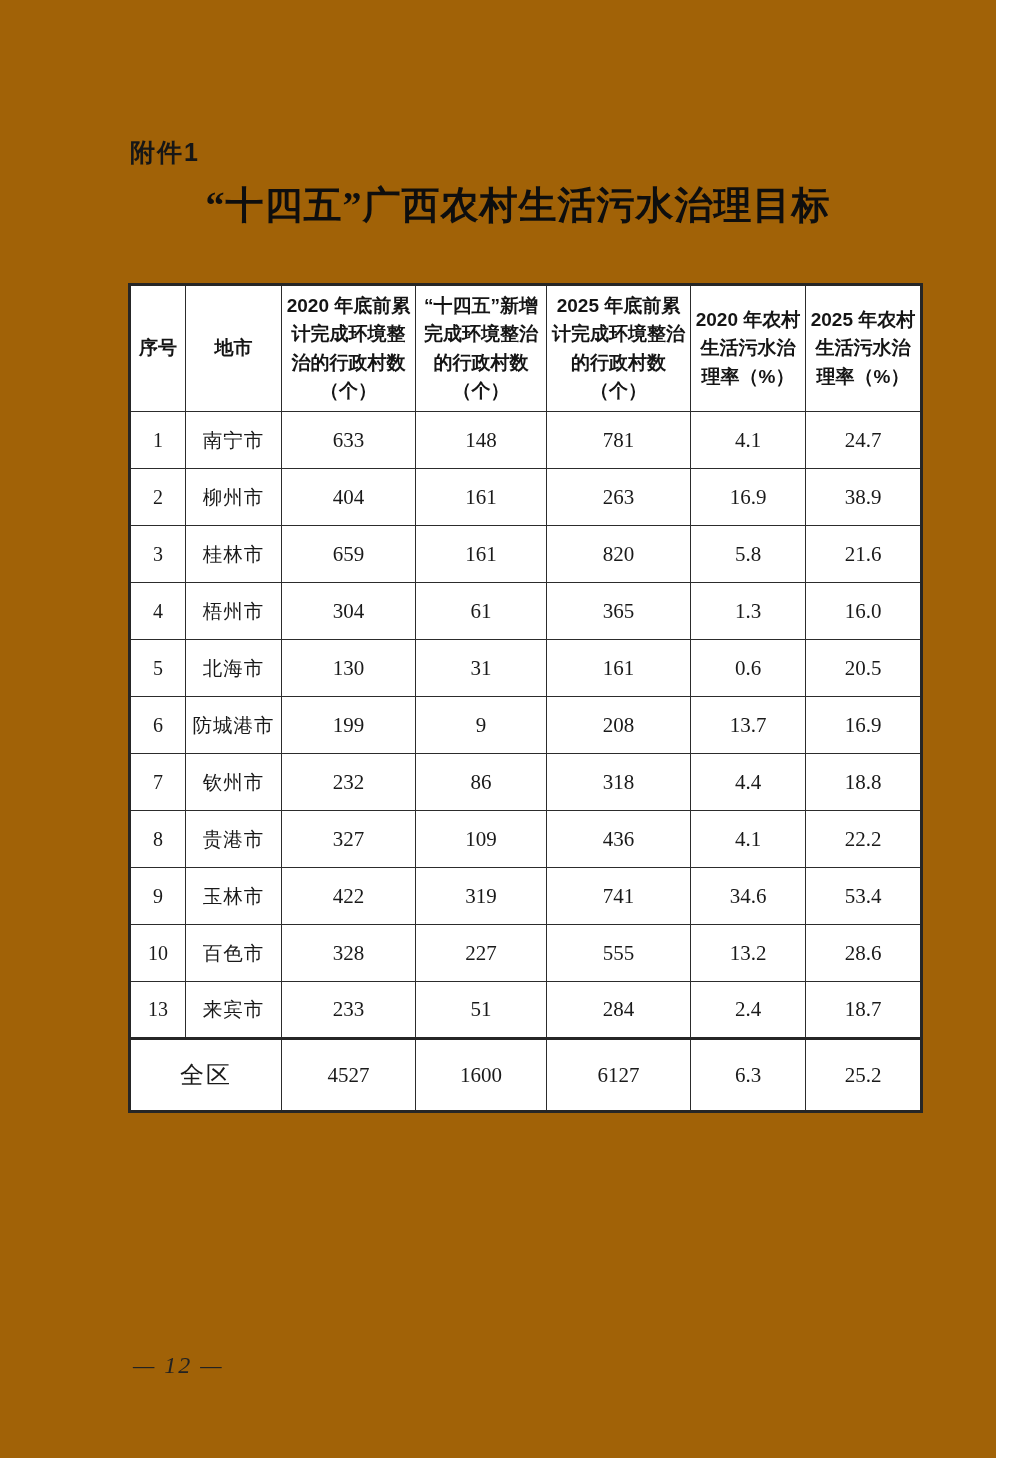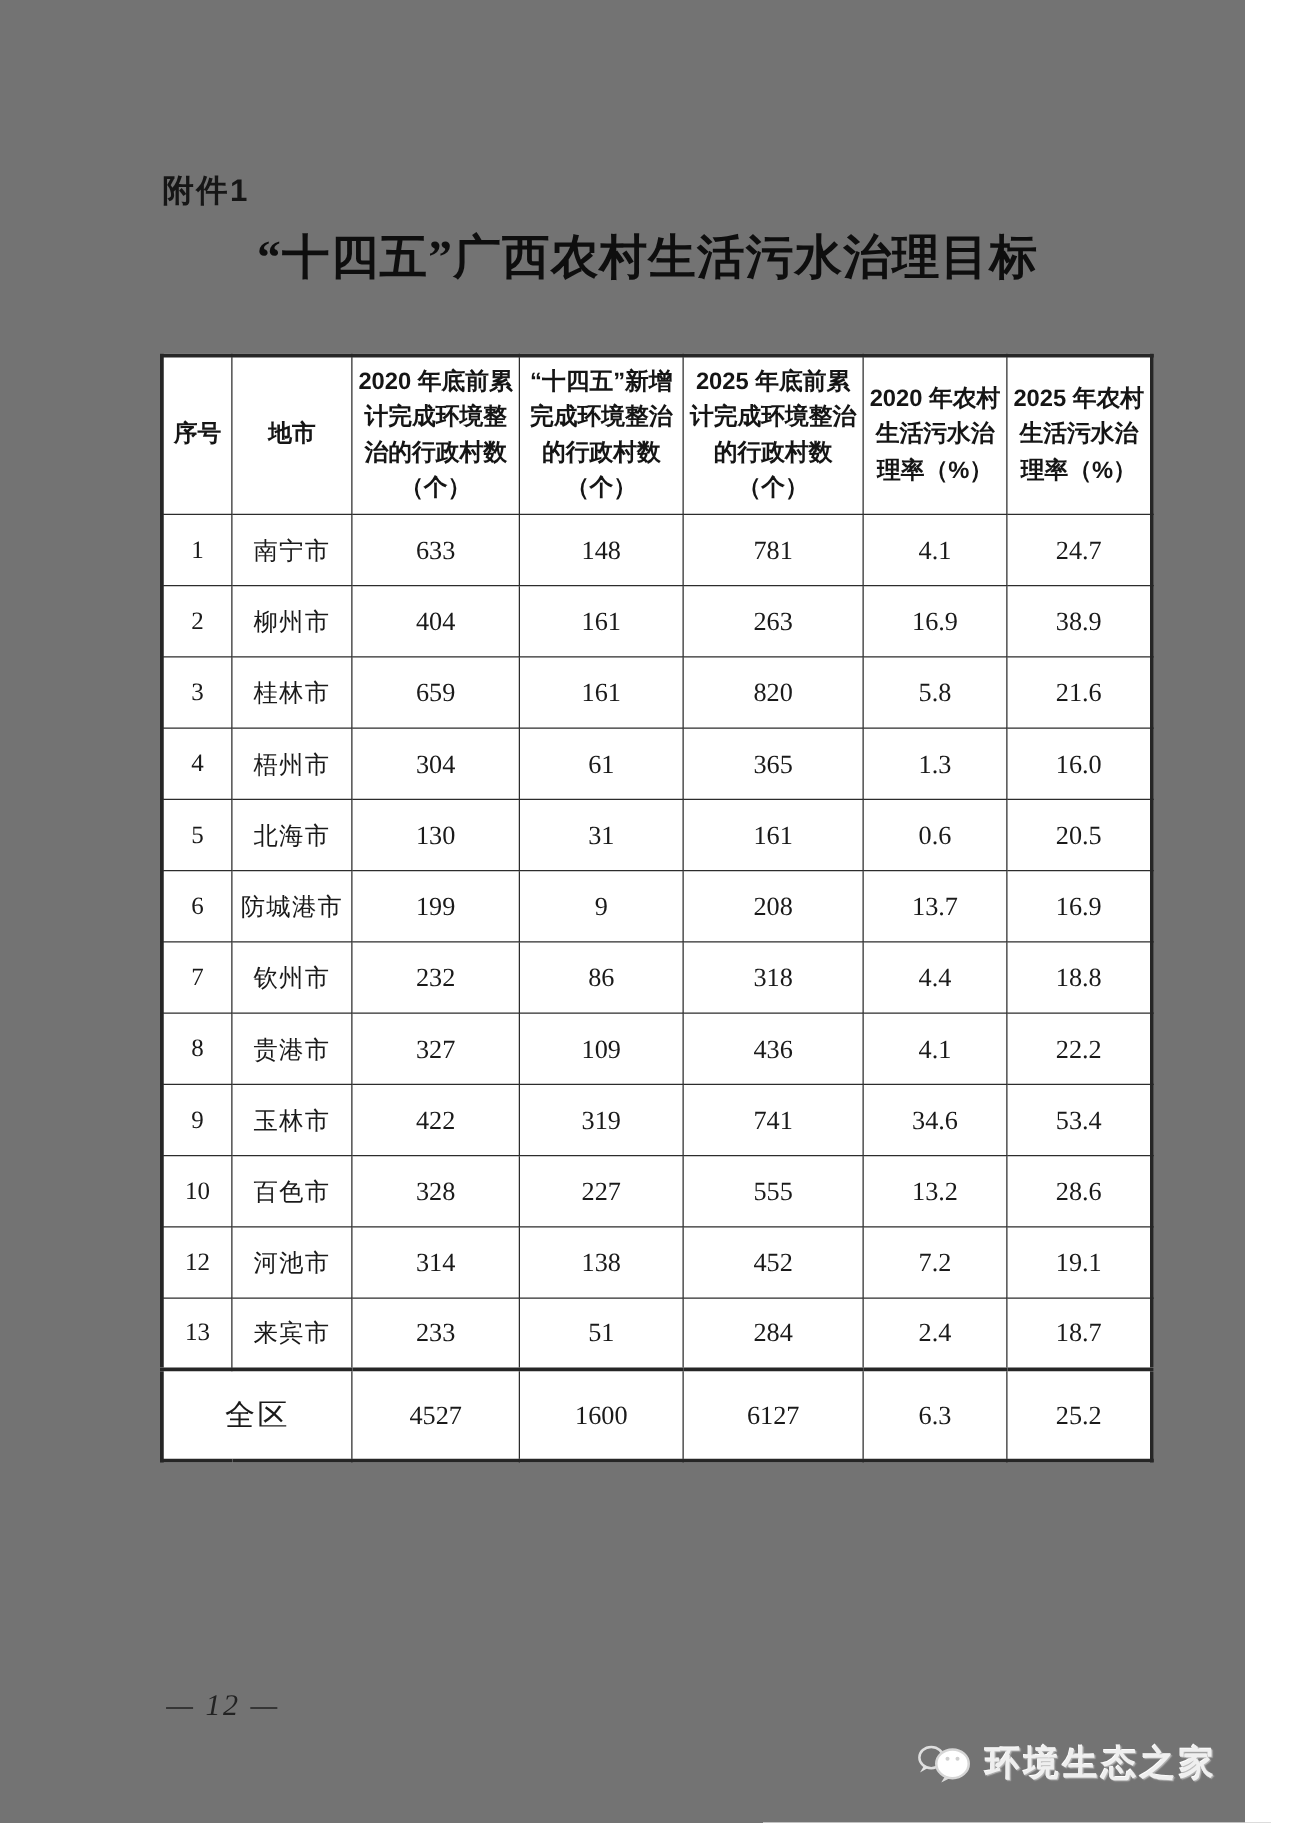--- a/index.html
+++ b/index.html
@@ -4,21 +4,21 @@
 <style>
   html, body {
     margin: 0;
     padding: 0;
     background: #ffffff;
   }
   .page {
     position: relative;
     width: 996px;
     height: 1458px;
-    background: #737373;
+    background: #a16207;
     overflow: hidden;
     font-family: "Liberation Serif", serif;
     color: #1c1c1c;
   }
   .attachment {
     position: absolute;
     left: 130px;
     top: 136px;
     font-family: "Liberation Sans", sans-serif;
     font-size: 25px;
@@ -241,29 +241,20 @@
         <tr class="data-row">
           <td class="no-cell">10</td>
           <td class="city-cell">百色市</td>
           <td>328</td>
           <td>227</td>
           <td>555</td>
           <td>13.2</td>
           <td>28.6</td>
         </tr>
         <tr class="data-row">
-          <td class="no-cell">12</td>
-          <td class="city-cell">河池市</td>
-          <td>314</td>
-          <td>138</td>
-          <td>452</td>
-          <td>7.2</td>
-          <td>19.1</td>
-        </tr>
-        <tr class="data-row">
           <td class="no-cell">13</td>
           <td class="city-cell">来宾市</td>
           <td>233</td>
           <td>51</td>
           <td>284</td>
           <td>2.4</td>
           <td>18.7</td>
         </tr>
         <tr class="total-row" id="total-row">
         <td class="total-label" colspan="2">全区</td>
@@ -271,27 +262,14 @@
         <td>1600</td>
         <td>6127</td>
         <td>6.3</td>
         <td>25.2</td>
       </tr>
     </tbody>
   </table>
 
   <div class="page-number">— 12 —</div>
 
-  <div class="watermark">
-    <span>
-      <svg width="48" height="36" viewBox="0 0 48 36" fill="none">
-        <ellipse cx="13" cy="13" rx="9.5" ry="8.5" stroke="#dedede" stroke-width="2"></ellipse>
-        <path d="M7 20 L4 25 L11 21 Z" fill="#e4e4e4"></path>
-        <ellipse cx="30" cy="18" rx="13" ry="11.5" stroke="#d6d6d6" stroke-width="2" fill="#ffffff"></ellipse>
-        <path d="M24 28 L21 33 L29 29 Z" fill="#dcdcdc"></path>
-        <circle cx="26" cy="14" r="1.6" fill="#cfcfcf"></circle>
-        <circle cx="34" cy="14" r="1.6" fill="#cfcfcf"></circle>
-      </svg>
-    </span>
-    <span class="wm-text">环境生态之家</span>
-  </div>
 
 </div>
 
 </body></html>

